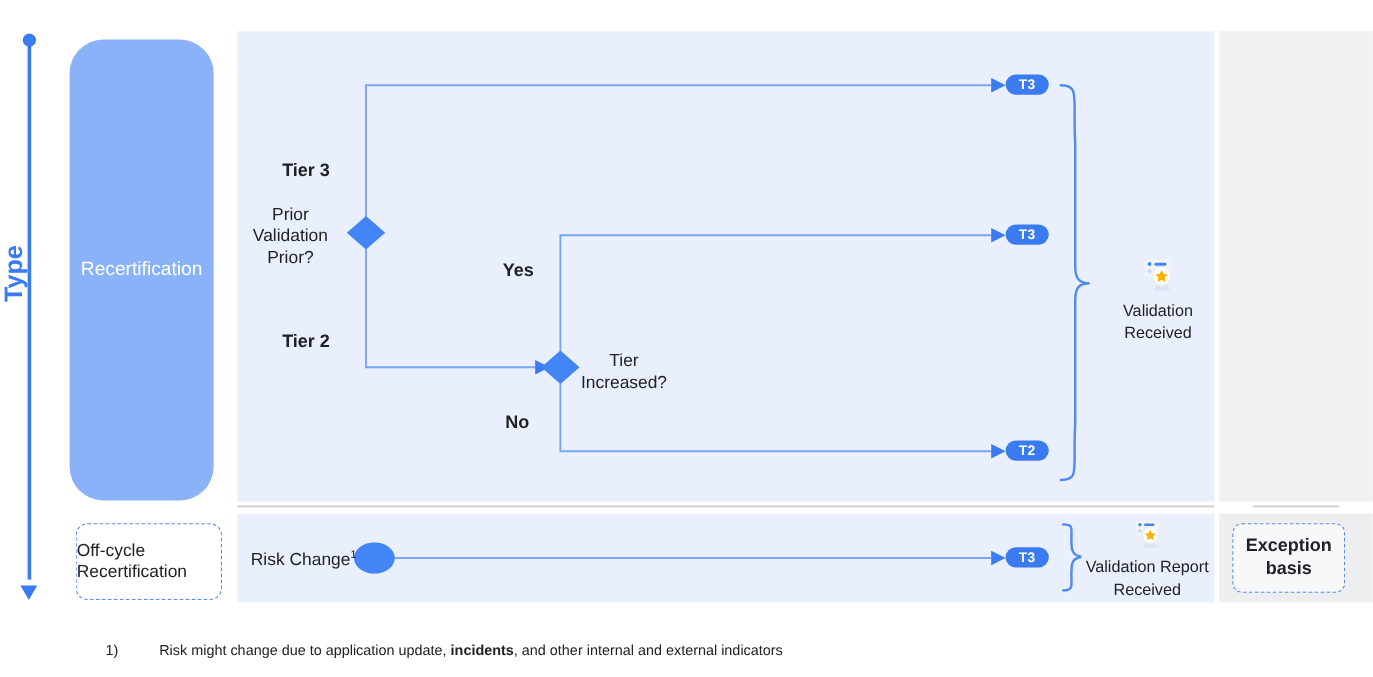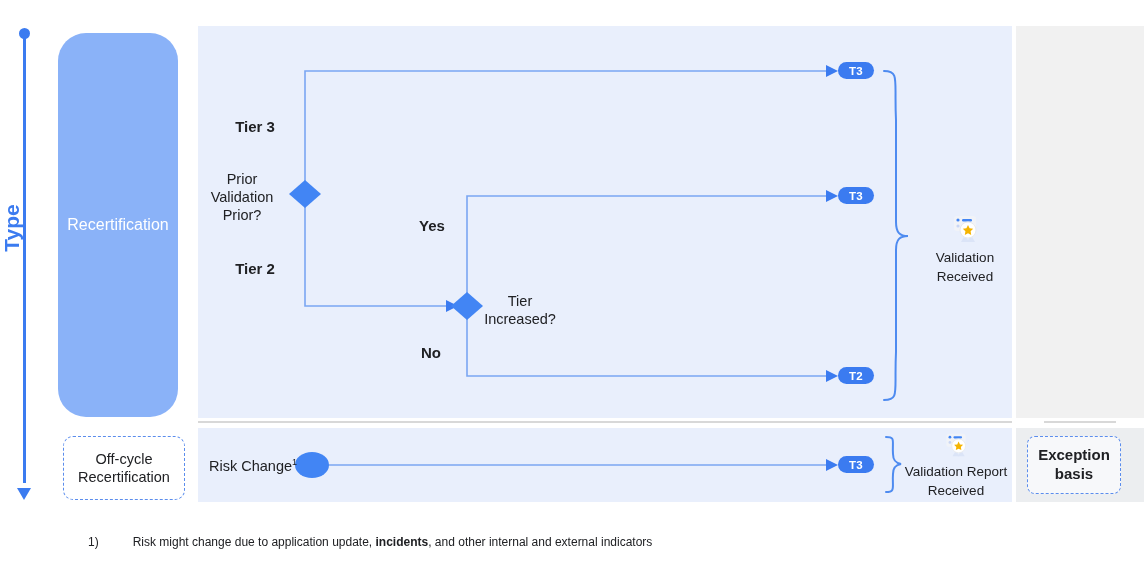--- a/index.html
+++ b/index.html
@@ -27,21 +27,21 @@
     border-top:12px solid #3b7bf0;border-left:7px solid transparent;border-right:7px solid transparent;}
   .vaxis-label{position:absolute;left:-18px;top:216px;width:60px;text-align:center;
     color:#3b7bf0;font-size:21px;font-weight:700;transform:rotate(-90deg);}
 
   
   .type-block{position:absolute;left:58px;top:33px;width:120px;height:384px;
     background:#8ab2f8;border-radius:28px;display:flex;align-items:center;justify-content:center;}
   .type-block span{color:#ffffff;font-size:16px;}
   .type-dashed{position:absolute;left:63px;top:436px;width:120px;height:62px;
     border:1.6px dashed #5b8ded;border-radius:10px;background:#fff;
-    display:flex;flex-direction:column;align-items:center;justify-content:center;line-height:1.25;}
+    display:flex;flex-direction:column;align-items:flex-start;justify-content:center;line-height:1.25;}
   .type-dashed span{font-size:14.5px;}
 
   
   .panel-proc{position:absolute;left:198px;top:26px;width:814px;height:392px;background:#e9effc;}
   .panel-freq{position:absolute;left:1016px;top:26px;width:128px;height:392px;background:#f1f1f1;}
   .panel-proc2{position:absolute;left:198px;top:428px;width:690px;height:74px;background:#e9effc;}
   .panel-mid2{position:absolute;left:888px;top:428px;width:124px;height:74px;background:#e9effc;}
   .panel-freq2{position:absolute;left:1016px;top:428px;width:128px;height:74px;background:#eceef0;}
 
   .divider{position:absolute;height:2px;background:#d8d8d8;}
@@ -54,21 +54,21 @@
   .freq-dashed span{font-size:15px;font-weight:700;}
 
   
   .flow{position:absolute;left:0;top:0;width:1144px;height:564px;pointer-events:none;}
 
   
   .lab{position:absolute;white-space:nowrap;}
   .lab-b{font-size:15px;font-weight:700;}
   .lab-n{font-size:14.5px;line-height:1.25;text-align:center;}
 
-  .tier-label{position:absolute;width:100px;text-align:center;}
+  .tier-label{position:absolute;width:100px;text-align:center;margin-top:16px;}
 
   
   .badge{position:absolute;height:17px;padding:0 11px;border-radius:9px;background:#3b7bf0;
     color:#fff;font-size:11.5px;font-weight:700;display:flex;align-items:center;justify-content:center;
     letter-spacing:.3px;}
 
   
   .outcome{position:absolute;width:130px;text-align:center;}
   .outcome .otext{font-size:13.5px;line-height:1.25;margin-top:2px;}
 

